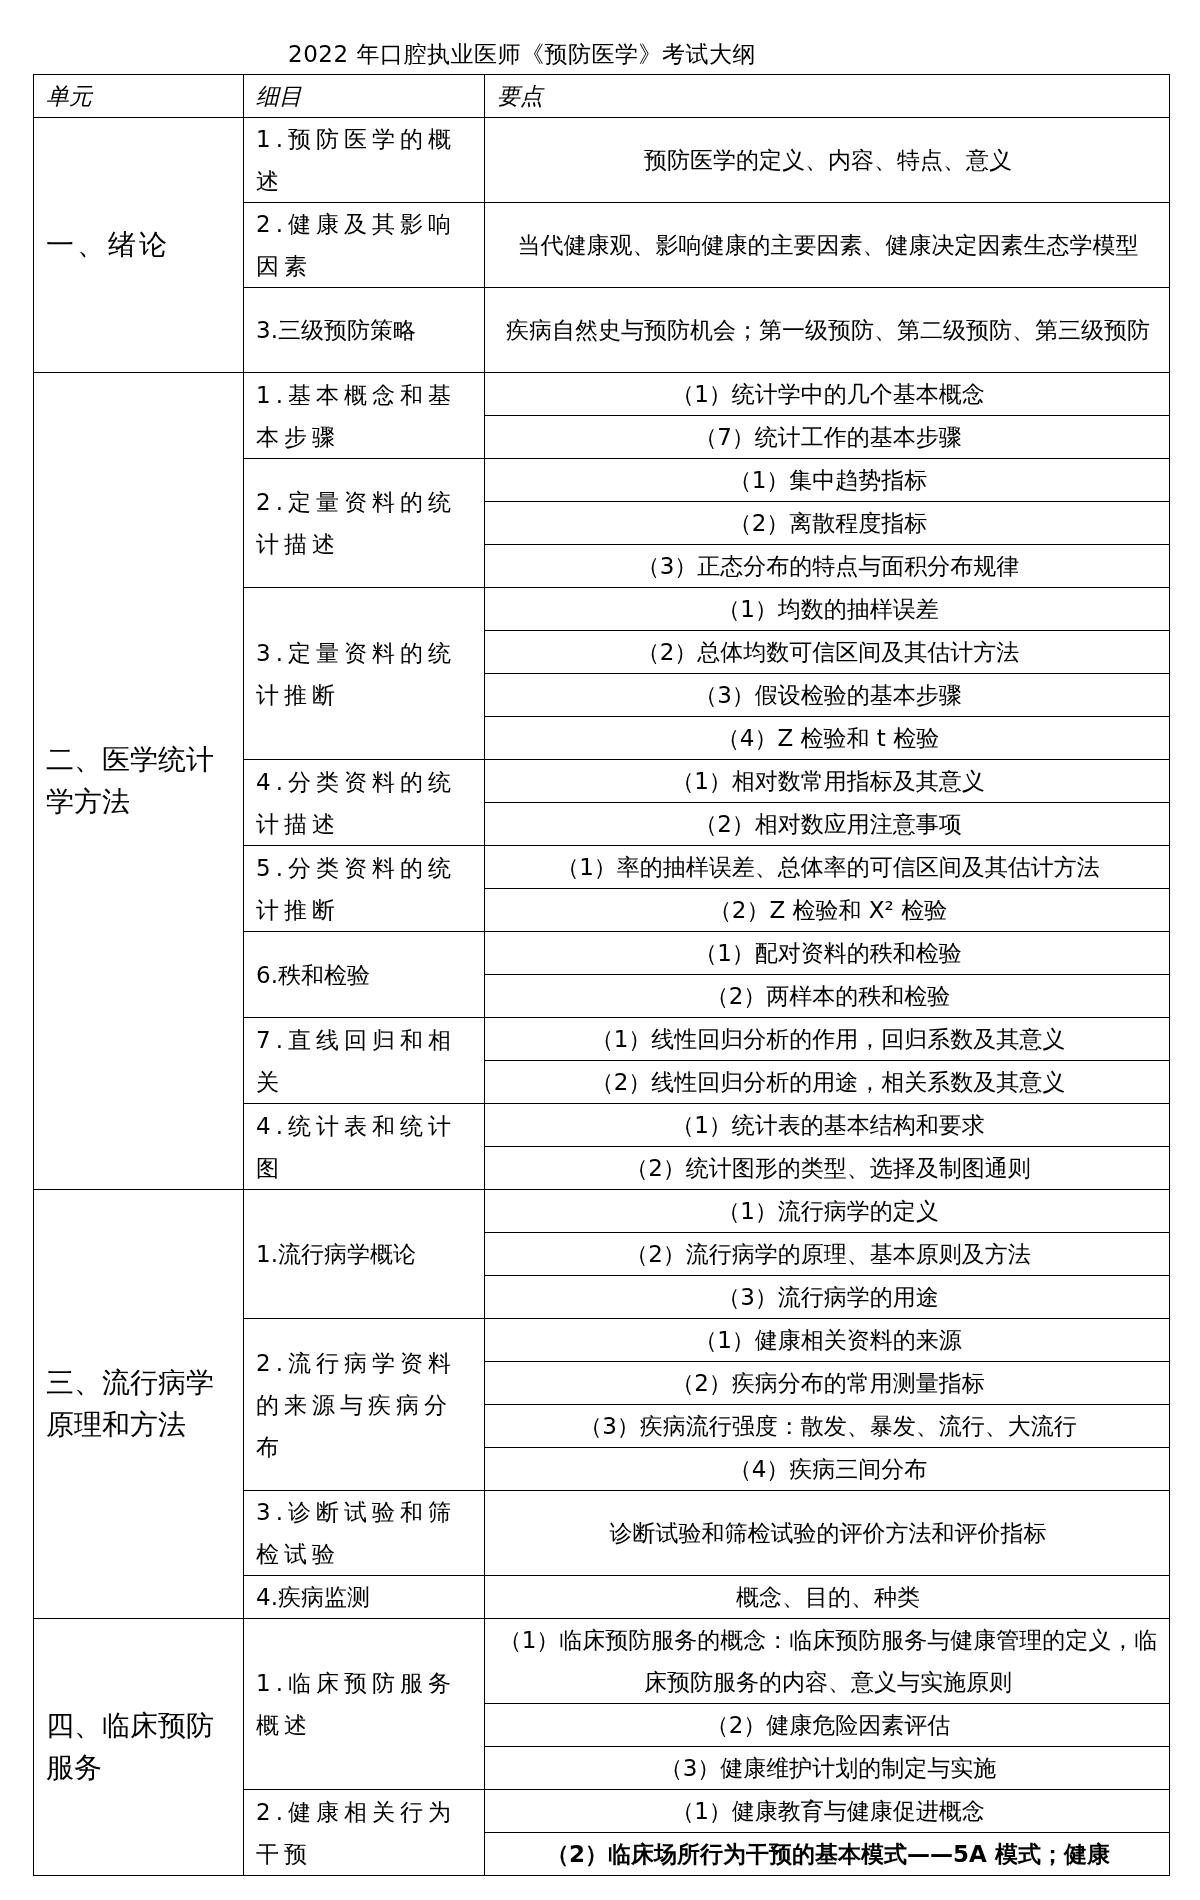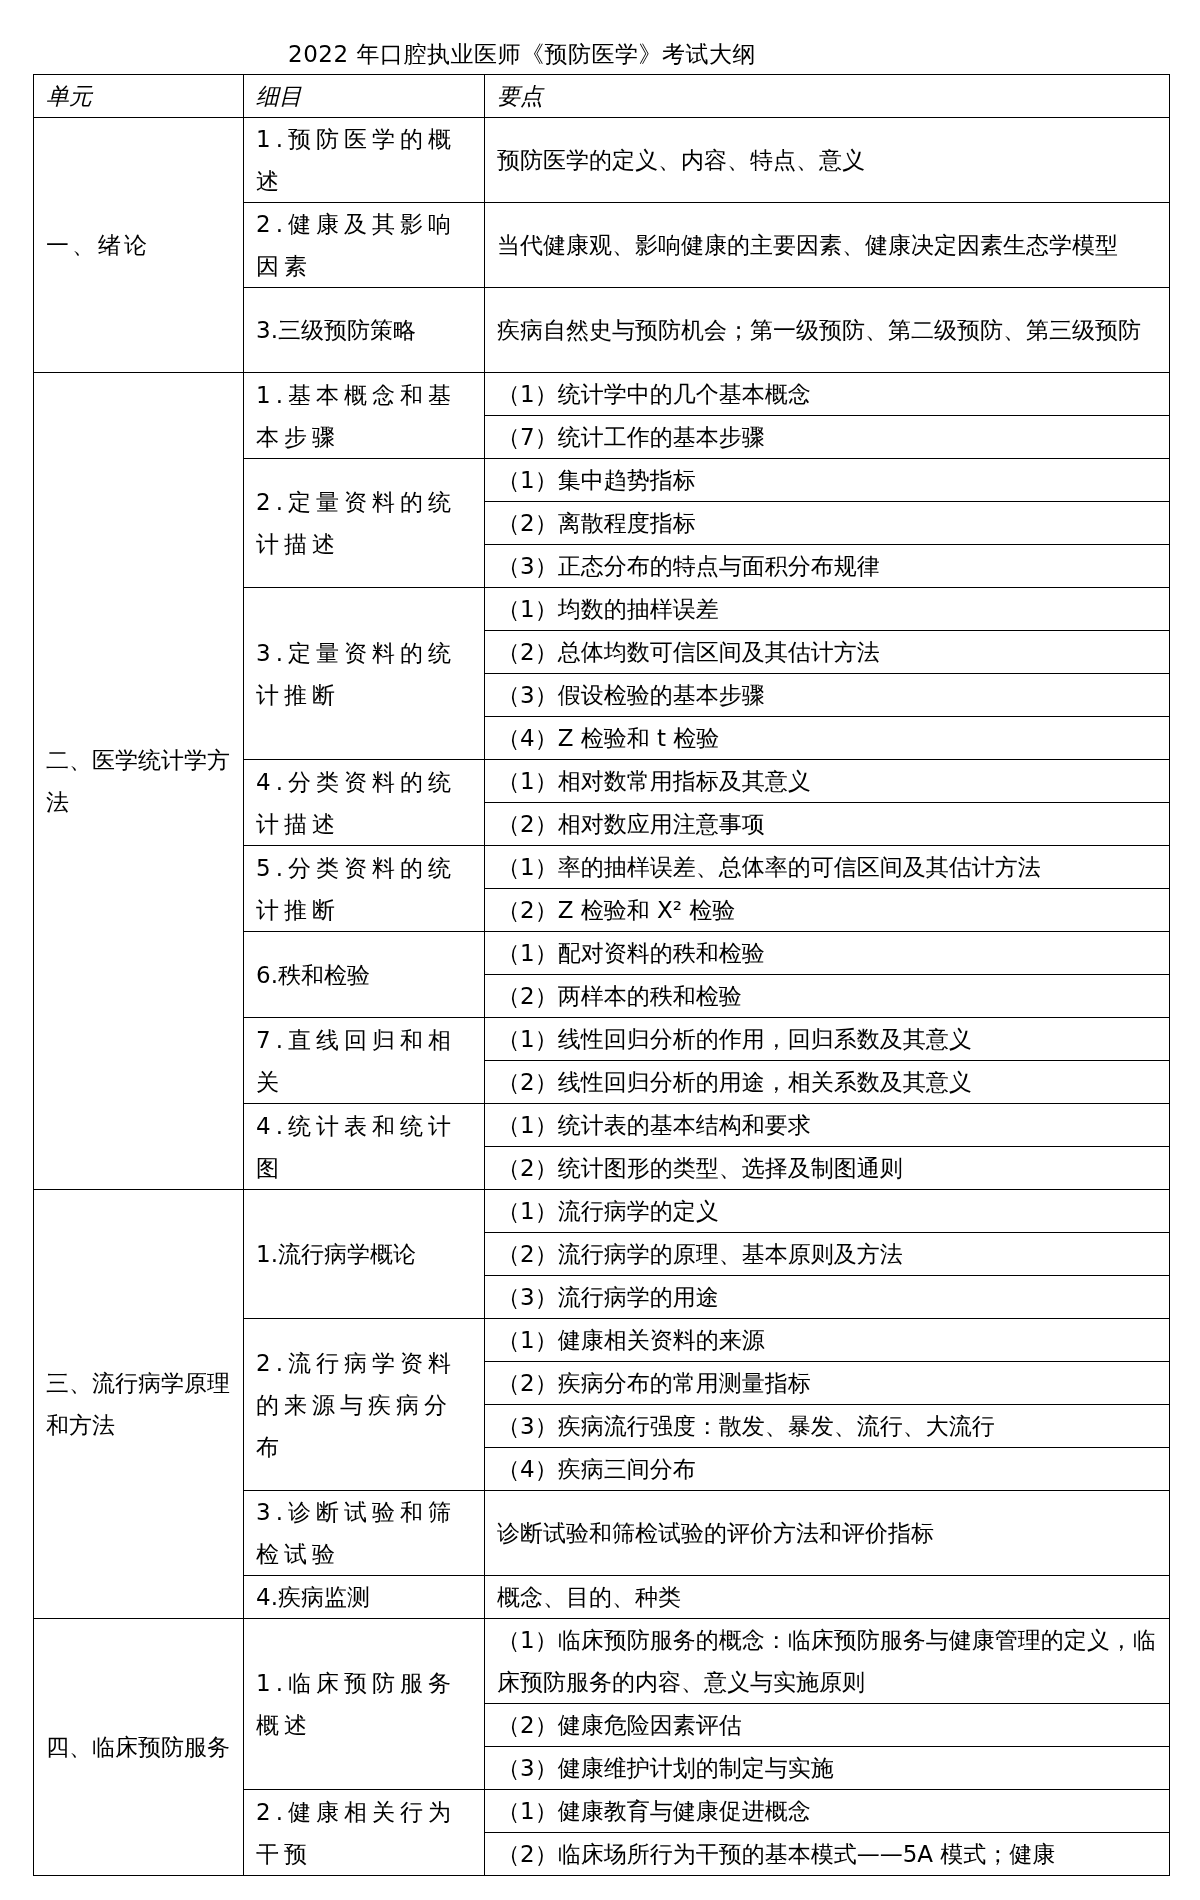--- a/index.html
+++ b/index.html
@@ -21,23 +21,23 @@
     border: 1.5px solid #000; vertical-align: middle;
     padding: 0 10px 0 12px; line-height: 42px;
     word-break: break-all;
   }
   col.c1 { width: 210px; }
   col.c2 { width: 241px; }
   col.c3 { width: 685px; }
   td.hdr { height: 42px; font-style: italic; }
   td.sub { letter-spacing: 5px; }
   td.sub.tight { letter-spacing: 0; }
-  td.pt { padding-left: 10px; }
+  td.pt { padding-left: 10px; text-align: center; }
   tr.single td.pt { height: 42px; border-radius: 11px; }
-  td.unit { font-size: 23px; }
+  td.unit { font-size: 28px; }
 </style>
 </head>
 <body>
 
 <div class="title">2022 年口腔执业医师《预防医学》考试大纲</div>
 
 <table class="outline">
   <colgroup>
       <col class="c1">
       <col class="c2">
@@ -173,16 +173,16 @@
       <td class="pt">（2）健康危险因素评估</td>
     </tr>
     <tr class="single">
       <td class="pt">（3）健康维护计划的制定与实施</td>
     </tr>
     <tr class="single">
       <td rowspan="2" class="sub">2.健康相关行为干预</td>
       <td class="pt">（1）健康教育与健康促进概念</td>
     </tr>
     <tr class="single">
-      <td class="pt" style="white-space:nowrap;overflow:hidden;">（2）临床场所行为干预的基本模式——5A 模式；健康</td>
+      <td class="pt" style="white-space:nowrap;overflow:hidden;font-weight:bold;">（2）临床场所行为干预的基本模式——5A 模式；健康</td>
     </tr>
   </tbody>
 </table>
 
 </body></html>

